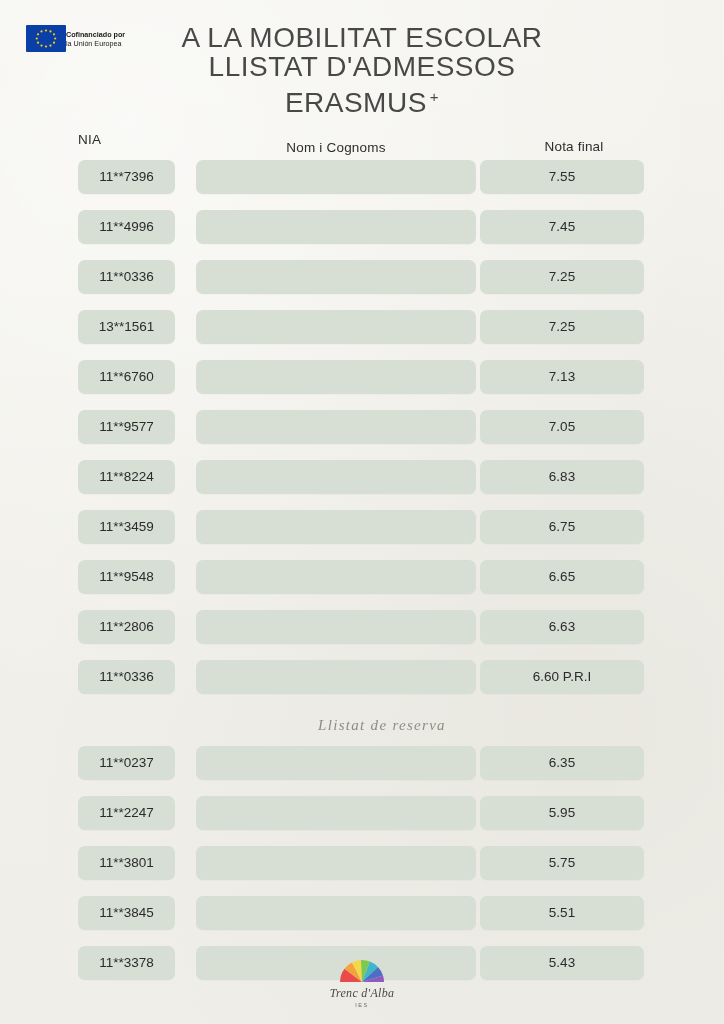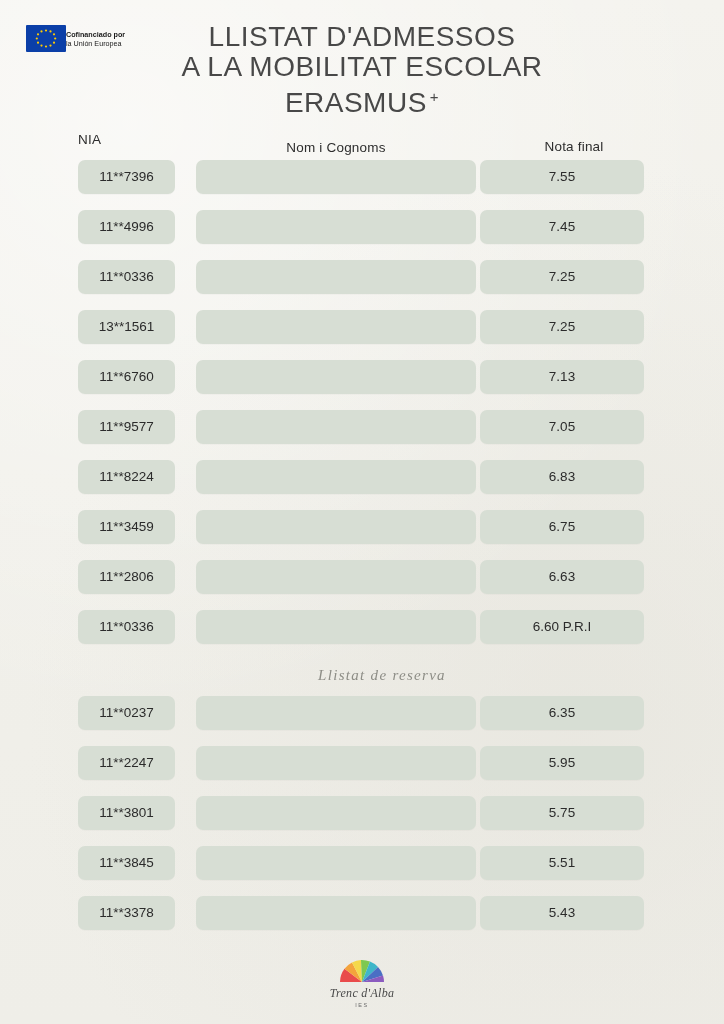--- a/index.html
+++ b/index.html
@@ -143,22 +143,22 @@
       </g>
     </svg>
   </div>
   <div class="eu-text">
     <div class="l1">Cofinanciado por</div>
     <div class="l2">la Unión Europea</div>
   </div>
 </div>
 
 <div class="title-block">
+  <div class="title-line l2">A LA MOBILITAT ESCOLAR</div>
   <div class="title-line l1">LLISTAT D'ADMESSOS</div>
-  <div class="title-line l2">A LA MOBILITAT ESCOLAR</div>
   <div class="title-line l3">
     <span>ERASMUS</span><span class="title-plus">+</span>
   </div>
 </div>
 
 <div class="col-headers">
   <div class="hdr hdr-nia">NIA</div>
   <div class="hdr hdr-nom">Nom i Cognoms</div>
   <div class="hdr hdr-nota">Nota final</div>
 </div>
@@ -196,20 +196,25 @@
     </div>
     <div class="row">
       <div class="cell nia">11**8224</div>
       <div class="cell nom"></div>
       <div class="cell nota">6.83</div>
     </div>
     <div class="row">
       <div class="cell nia">11**3459</div>
       <div class="cell nom"></div>
       <div class="cell nota">6.75</div>
+    </div>
+    <div class="row">
+      <div class="cell nia">11**9548</div>
+      <div class="cell nom"></div>
+      <div class="cell nota">6.65</div>
     </div>
     <div class="row">
       <div class="cell nia">11**2806</div>
       <div class="cell nom"></div>
       <div class="cell nota">6.63</div>
     </div>
     <div class="row">
       <div class="cell nia">11**0336</div>
       <div class="cell nom"></div>
       <div class="cell nota">6.60 P.R.I</div>

